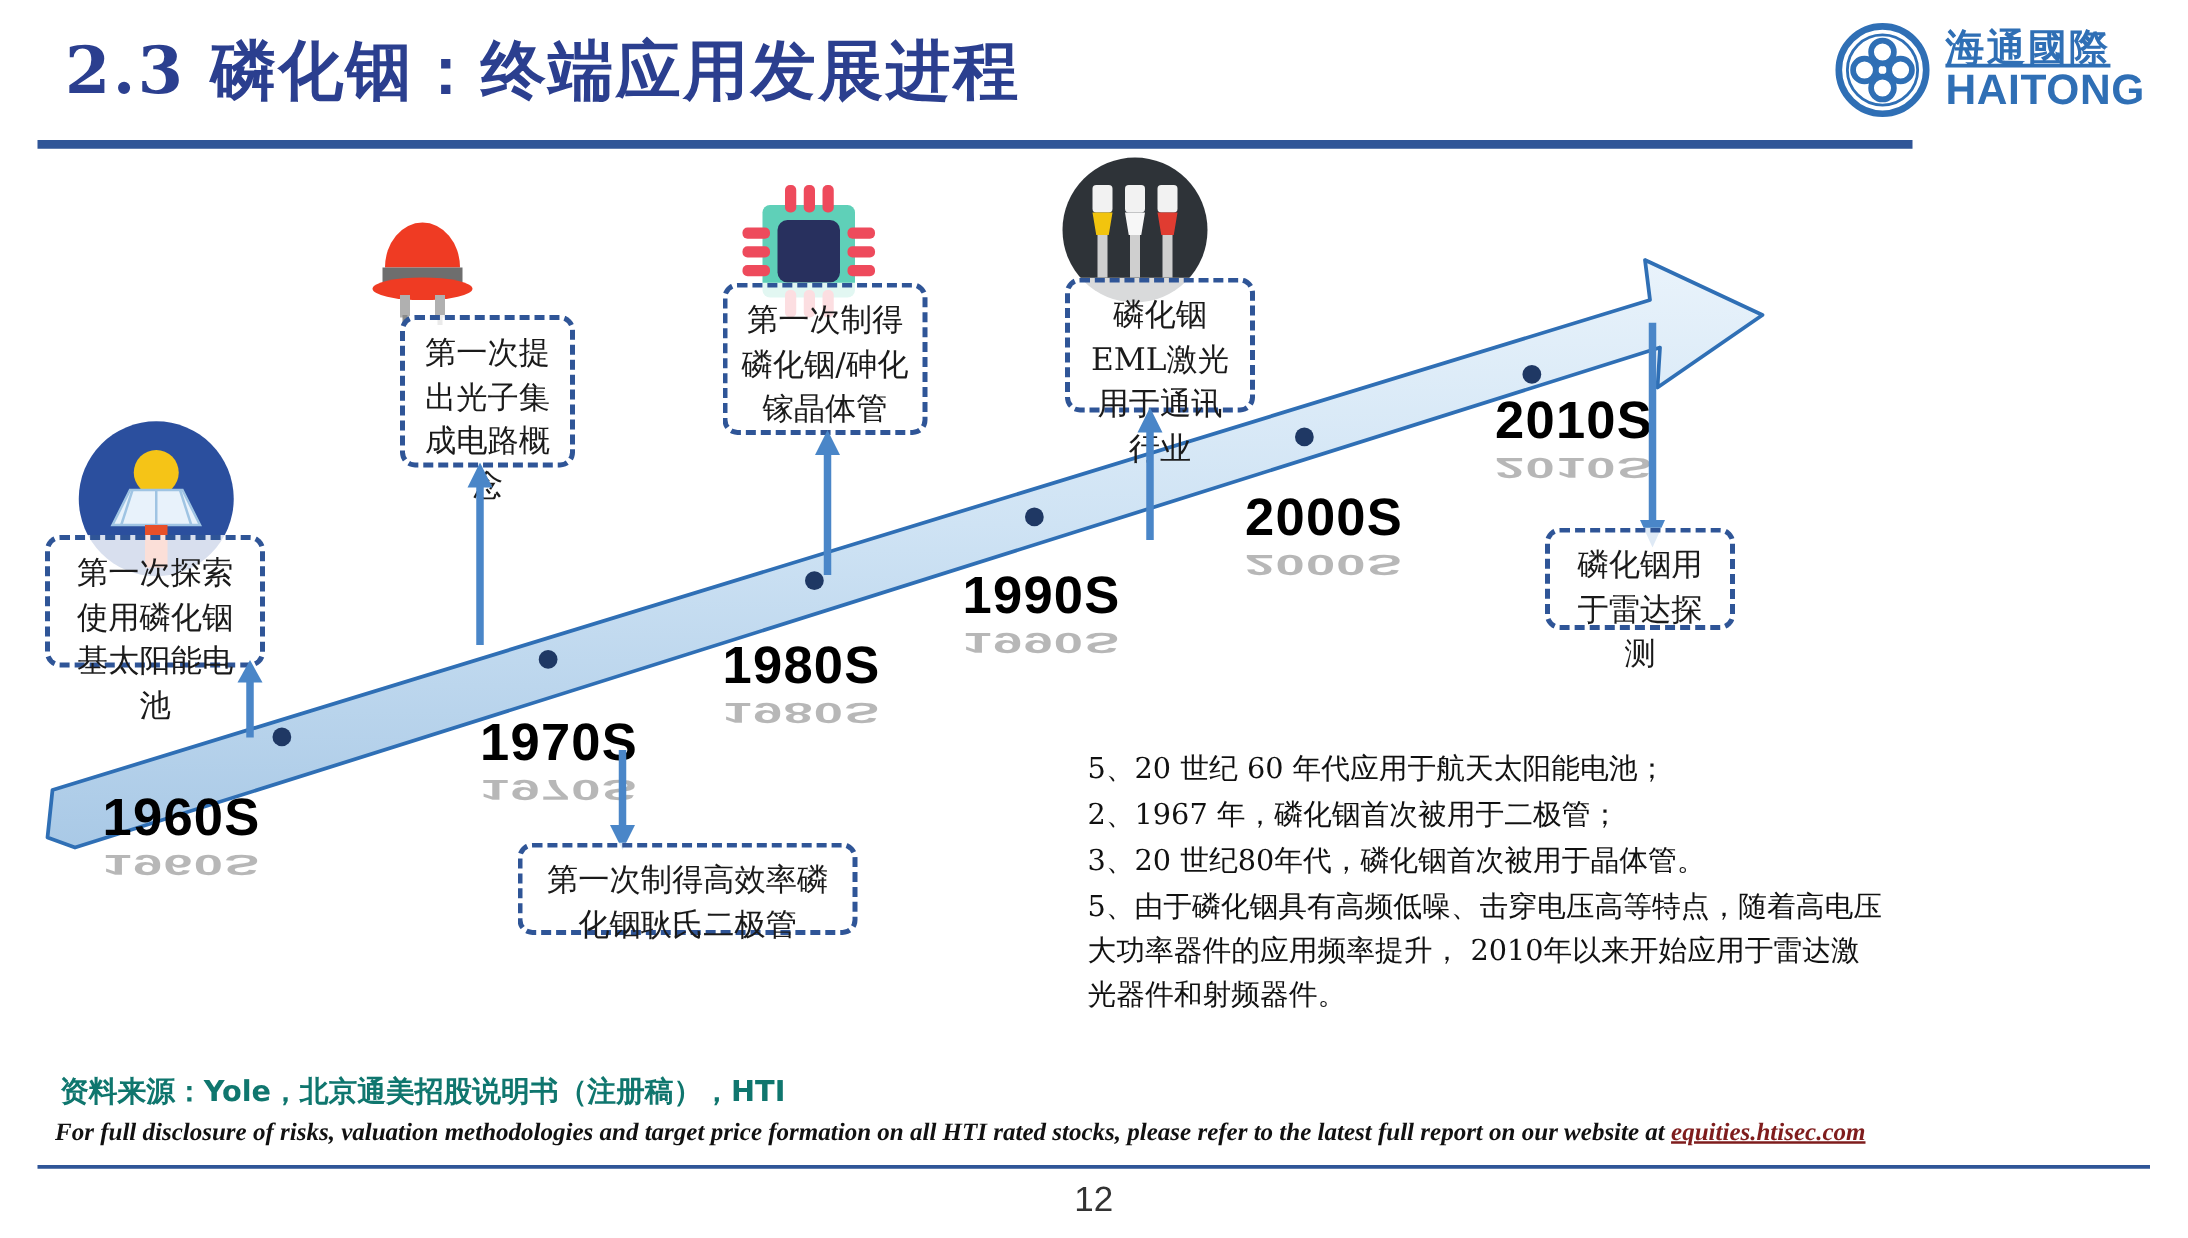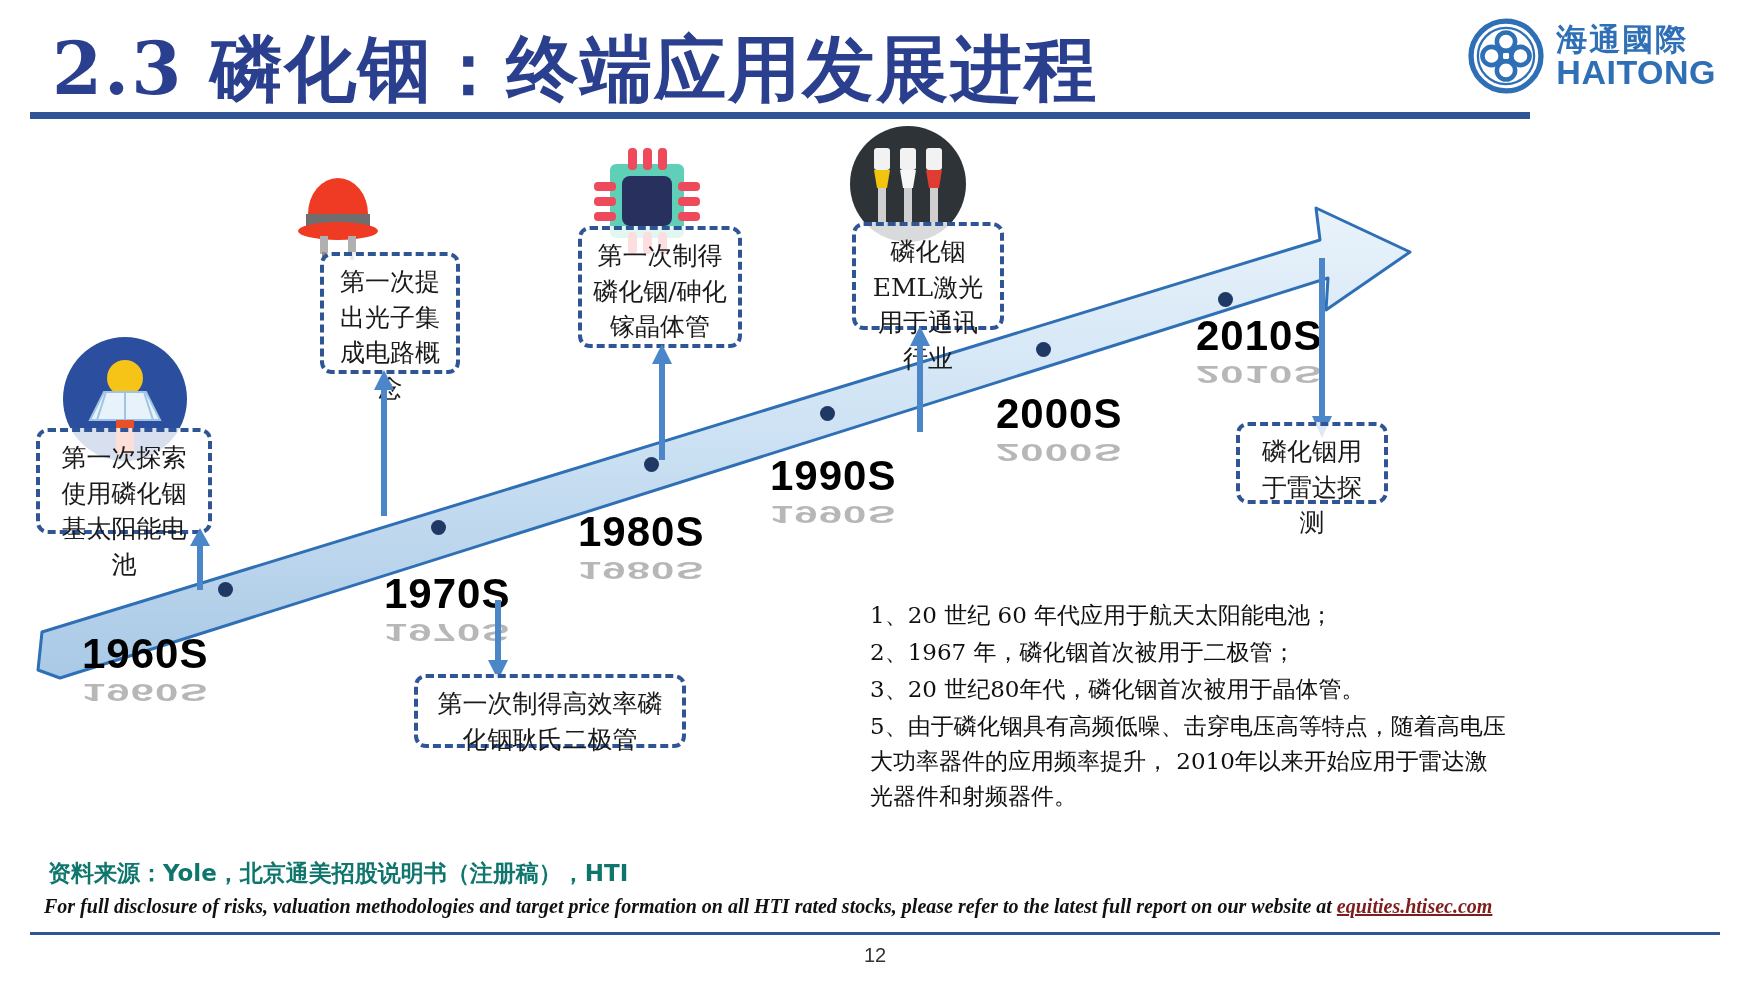--- a/index.html
+++ b/index.html
@@ -8,36 +8,36 @@
     background:#ffffff;
     font-family:"Liberation Serif","DejaVu Serif",serif;
     overflow:hidden;
   }
   .stage{position:absolute;inset:0;}
 
   
   #page-title{
     position:absolute;left:52px;top:22px;
     font-family:"DejaVu Serif","Liberation Serif",serif;
-    font-size:72px;font-weight:700;letter-spacing:2px;
+    font-size:52px;font-weight:700;letter-spacing:2px;
     color:#2b3f8f;white-space:nowrap;
   }
   #header-rule{
     position:absolute;left:30px;top:112px;width:1500px;height:7px;
     background:#2f5597;
   }
   #logo{
     position:absolute;right:34px;top:18px;
     display:flex;align-items:center;gap:12px;
   }
   #logo .mark{width:76px;height:76px;position:relative;}
   #logo .wordmark{display:flex;flex-direction:column;line-height:1;}
   #logo .cn{
     font-family:"DejaVu Sans","Liberation Sans",sans-serif;
-    font-size:31px;font-weight:700;color:#2f6fb5;letter-spacing:2px;
+    font-size:31px;font-weight:700;color:#2f6fb5;letter-spacing:2px;text-decoration:underline;
   }
   #logo .en{
     font-family:"Liberation Sans","DejaVu Sans",sans-serif;
     font-size:34px;font-weight:700;color:#2f6fb5;letter-spacing:0.5px;
   }
 
   
   #timeline-arrow{position:absolute;left:20px;top:200px;width:1420px;height:500px;}
 
   .tl-dot{
@@ -98,21 +98,21 @@
     font-style:italic;font-weight:700;font-size:20px;color:#111;
     white-space:nowrap;
   }
   #disclaimer a{color:#7f1d1d;text-decoration:underline;}
   #footer-rule{
     position:absolute;left:30px;top:932px;width:1690px;height:3px;background:#2f5597;
   }
   #page-number{
     position:absolute;left:0;top:944px;width:1750px;text-align:center;
     font-family:"Liberation Sans","DejaVu Sans",sans-serif;
-    font-size:20px;color:#333;
+    font-size:28px;color:#333;
   }
 </style>
 </head>
 <body>
 
 <div class="stage">
 
   <div id="page-title">2.3 磷化铟：终端应用发展进程</div>
   <div id="header-rule"></div>
 
@@ -297,21 +297,21 @@
     <svg width="24" height="180" viewBox="0 0 24 180">
       <line x1="12" y1="0" x2="12" y2="160" stroke="#4a86c8" stroke-width="6"></line>
       <polygon points="12,180 2,158 22,158" fill="#4a86c8"></polygon>
     </svg>
   </div>
   <div class="callout" style="left:1236px;top:422px;width:152px;height:82px;">
     <span>磷化铟用于雷达探测</span>
   </div>
 
   <div id="notes">
-    <p>1、20 世纪 60 年代应用于航天太阳能电池；</p>
+    <p>5、20 世纪 60 年代应用于航天太阳能电池；</p>
     <p>2、1967 年，磷化铟首次被用于二极管；</p>
     <p>3、20 世纪80年代，磷化铟首次被用于晶体管。</p>
     <p>5、由于磷化铟具有高频低噪、击穿电压高等特点，随着高电压大功率器件的应用频率提升， 2010年以来开始应用于雷达激光器件和射频器件。</p>
   </div>
 
   <div id="source-line">资料来源：Yole，北京通美招股说明书（注册稿），HTI</div>
   <div id="disclaimer">
     <span>For full disclosure of risks, valuation methodologies and target price formation on all HTI rated stocks, please refer to the latest full report on our website at </span><a href="#">equities.htisec.com</a>
   </div>
   <div id="footer-rule"></div>

